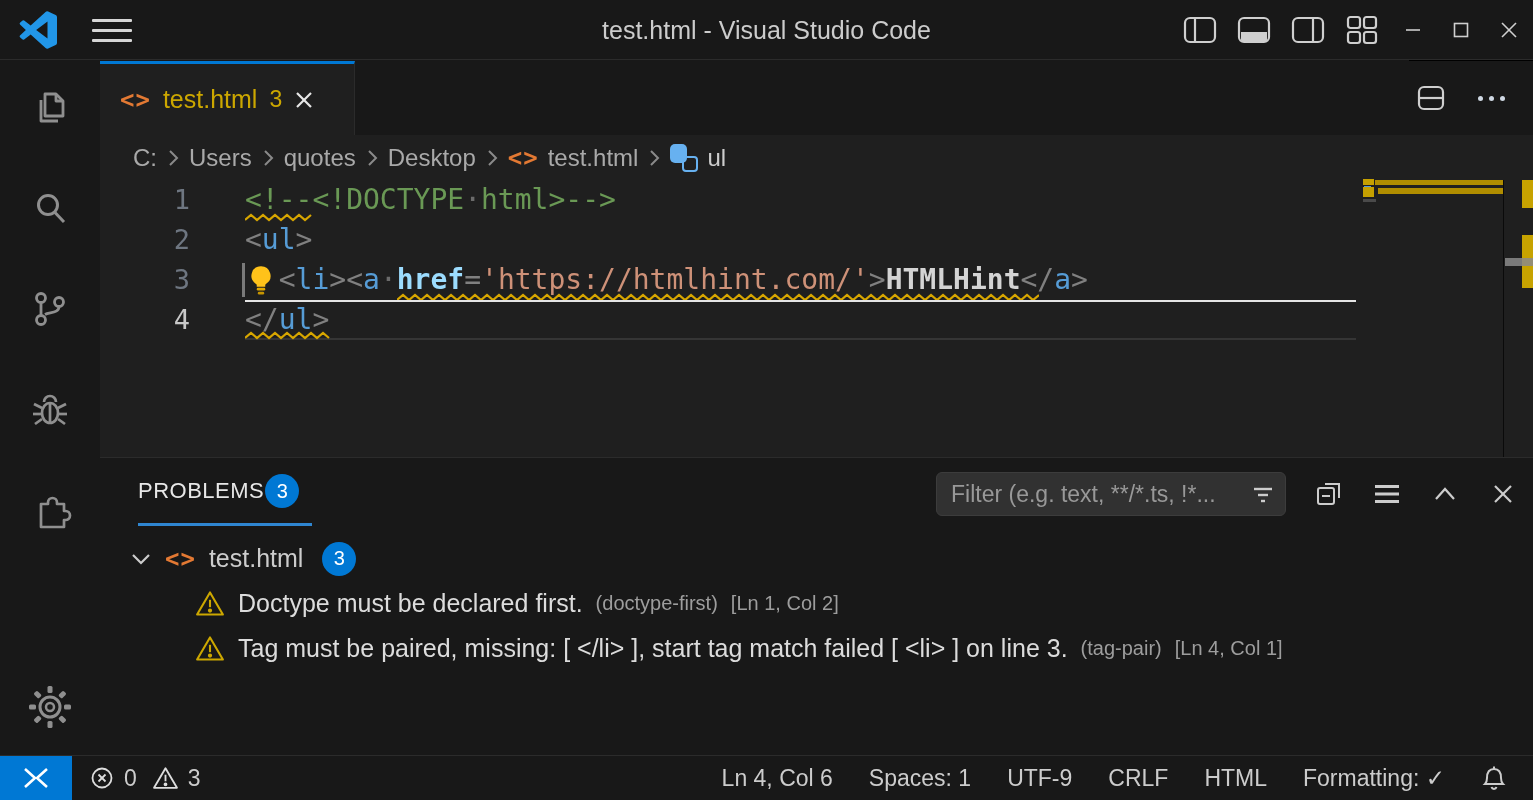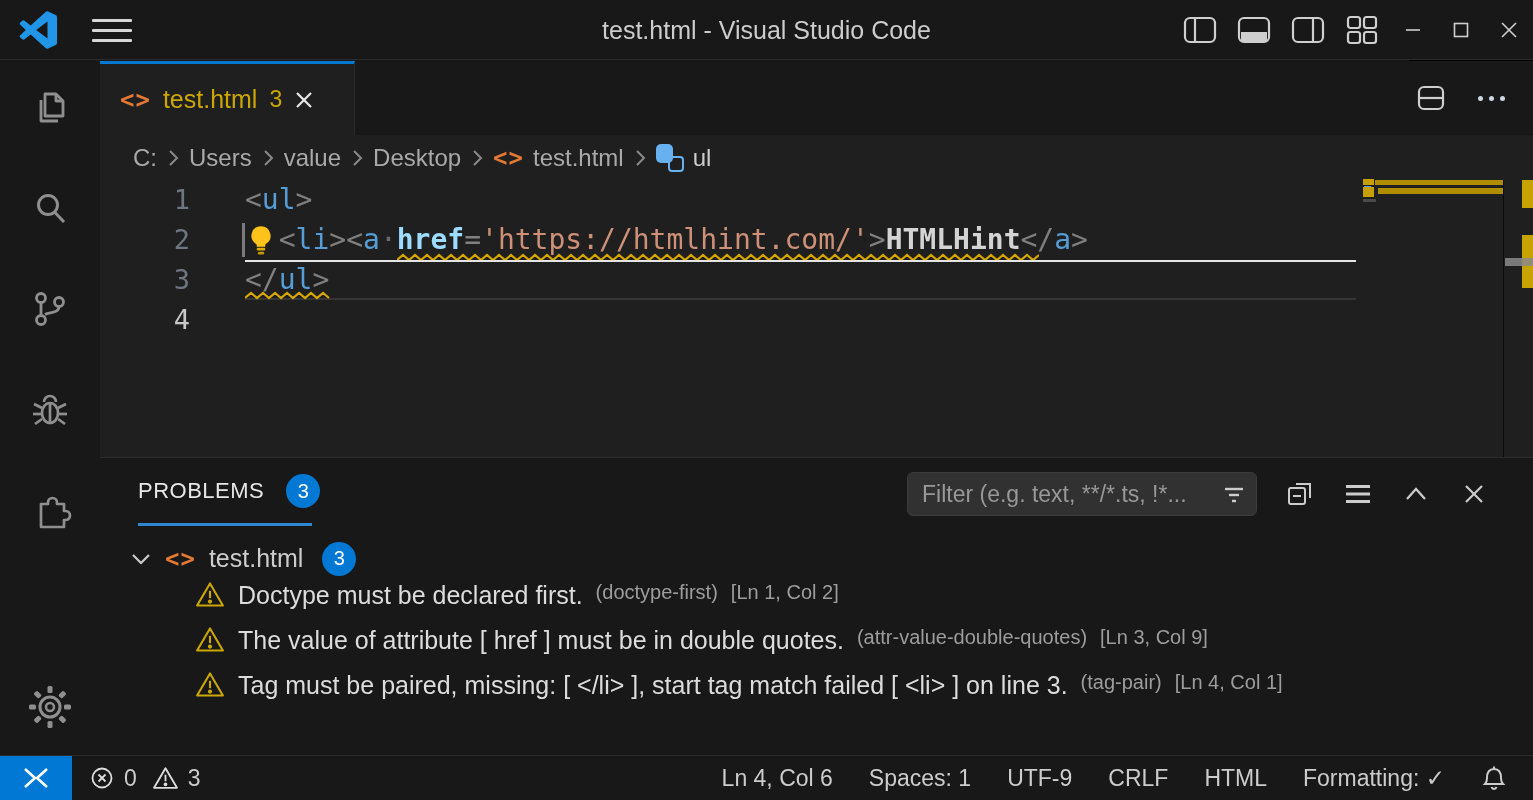--- a/index.html
+++ b/index.html
@@ -75,37 +75,37 @@
   #mm-bar2{left:15px;top:8px;width:125px;height:6px;background:#b08d00;}
   #mm-tick-gray{left:0;top:19px;width:13px;height:3px;background:#4a4a4a;}
   #mm-divider{position:absolute;left:1403px;top:0;width:1px;height:277px;background:#0a0a0a;}
   #ruler{position:absolute;left:1405px;top:0;width:28px;height:277px;}
   #ruler-warn1{position:absolute;left:17px;top:0;width:11px;height:28px;background:#c7a300;}
   #ruler-warn2{position:absolute;left:17px;top:55px;width:11px;height:53px;background:#c7a300;}
   #ruler-cursor{position:absolute;left:0;top:78px;width:28px;height:8px;background:#8b8b8b;opacity:.85;}
 
   
   #panel{position:absolute;left:100px;top:457px;width:1433px;height:298px;background:var(--chrome-bg);border-top:1px solid var(--border-color);}
-  #panel-tab{position:absolute;left:38px;top:16px;display:flex;align-items:center;gap:22px;}
+  #panel-tab{position:absolute;left:38px;top:16px;display:flex;align-items:center;gap:1px;}
   #panel-title{font-size:22px;letter-spacing:.5px;color:#e7e7e7;}
   .badge{min-width:34px;height:34px;border-radius:17px;background:var(--accent-blue);color:#fff;font-size:20px;display:flex;align-items:center;justify-content:center;padding:0 6px;}
   #panel-tab-underline{position:absolute;left:38px;top:65px;width:174px;height:3px;background:#2f86d1;}
-  #panel-actions{position:absolute;right:44px;top:14px;display:flex;align-items:center;gap:28px;}
+  #panel-actions{position:absolute;right:15px;top:14px;display:flex;align-items:center;gap:28px;}
   #filter-box{position:relative;width:350px;height:44px;background:#313131;border:1px solid #3c3c3c;border-radius:6px;display:flex;align-items:center;}
   #filter-input{flex:1;background:transparent;border:none;outline:none;color:#bbb;font-size:23px;padding:0 40px 0 14px;font-family:"Liberation Sans",sans-serif;}
   #filter-input::placeholder{color:#989898;}
   #filter-funnel{position:absolute;right:10px;top:10px;}
   .panel-icon{display:flex;align-items:center;justify-content:center;width:30px;height:30px;}
 
   #file-row{position:absolute;left:0;top:78px;width:1433px;height:45px;display:flex;align-items:center;padding-left:30px;gap:13px;}
   #file-name{font-size:25px;color:var(--text-color);}
   #file-path{font-size:23px;color:var(--dim-text);margin-left:3px;}
   #file-row .badge{margin-left:6px;}
   #problems-list{position:absolute;left:0;top:123px;width:1433px;}
-  .prob-row{height:45px;display:flex;padding-left:95px;gap:13px;white-space:nowrap;}
+  .prob-row{height:45px;display:flex;align-items:center;padding-left:95px;gap:13px;white-space:nowrap;}
   .prob-msg{font-size:25px;color:#dcdcdc;}
   .prob-code,.prob-pos{font-size:20px;color:var(--dim-text);}
 
   
   #statusbar{position:absolute;left:0;top:755px;width:1533px;height:45px;background:var(--chrome-bg);border-top:1px solid var(--border-color);display:flex;align-items:center;color:var(--text-color);font-size:23px;}
   #remote{width:72px;height:100%;background:var(--accent-blue);display:flex;align-items:center;justify-content:center;}
   #diagnostics{display:flex;align-items:center;gap:9px;margin-left:17px;}
   #status-right{margin-left:auto;display:flex;align-items:center;gap:36px;padding-right:26px;}
   .status-item{white-space:nowrap;}
 </style>
@@ -278,21 +278,21 @@
         <svg width="14" height="20">
           <polyline points="4,3 11,10 4,17" fill="none" stroke="#8a8a8a" stroke-width="2"></polyline>
         </svg>
       </span>
     <span class="crumb">Users</span>
     <span class="bc-sep">
         <svg width="14" height="20">
           <polyline points="4,3 11,10 4,17" fill="none" stroke="#8a8a8a" stroke-width="2"></polyline>
         </svg>
       </span>
-    <span class="crumb">value</span>
+    <span class="crumb">quotes</span>
     <span class="bc-sep">
         <svg width="14" height="20">
           <polyline points="4,3 11,10 4,17" fill="none" stroke="#8a8a8a" stroke-width="2"></polyline>
         </svg>
       </span>
     <span class="crumb">Desktop</span>
     <span class="bc-sep">
         <svg width="14" height="20">
           <polyline points="4,3 11,10 4,17" fill="none" stroke="#8a8a8a" stroke-width="2"></polyline>
         </svg>
@@ -312,20 +312,23 @@
   </div>
 
   <div id="codearea">
     <div id="gutter">
         <div class="ln">1</div>
         <div class="ln">2</div>
         <div class="ln">3</div>
         <div class="ln current">4</div>
       </div>
     <div id="code-content">
+        <div class="code-line"><span class="tok comment">&lt;!--&lt;!DOCTYPE</span><span class="tok ws">·</span><span class="tok comment">html&gt;--&gt;</span><span class="squig" style="left: 0px;"><svg width="68" height="9">
+              <polyline points="0,7 6,2 12,7 18,2 24,7 30,2 36,7 42,2 48,7 54,2 60,7 66,2" fill="none" stroke="#d7a600" stroke-width="2.2"></polyline>
+            </svg></span></div>
         <div class="code-line"><span class="tok punct">&lt;</span><span class="tok tag">ul</span><span class="tok punct">&gt;</span></div>
         <div class="code-line"><span class="tok ws">  </span><span class="tok punct">&lt;</span><span class="tok tag">li</span><span class="tok punct">&gt;</span><span class="tok punct">&lt;</span><span class="tok tag">a</span><span class="tok ws">·</span><span class="tok attr">href</span><span class="tok punct">=</span><span class="tok string">'https://htmlhint.com/'</span><span class="tok punct">&gt;</span><span class="tok plain">HTMLHint</span><span class="tok punct">&lt;/</span><span class="tok tag">a</span><span class="tok punct">&gt;</span><span id="cursor"></span><span id="lightbulb"><svg width="28" height="32" viewBox="0 0 26 30">
               <path fill="#ffc21a" d="M13 2a9 9 0 0 0-4.6 16.7c.4.3.6.6.6 1v1.6h8v-1.6c0-.4.2-.7.6-1A9 9 0 0 0 13 2z"></path>
               <rect x="9" y="22.2" width="8" height="2.6" rx="1.2" fill="#e2a900"></rect>
               <rect x="10" y="26" width="6" height="2.6" rx="1.2" fill="#c79500"></rect>
             </svg></span><span class="squig" style="left: 152px;"><svg width="642" height="9">
               <polyline points="0,7 6,2 12,7 18,2 24,7 30,2 36,7 42,2 48,7 54,2 60,7 66,2 72,7 78,2 84,7 90,2 96,7 102,2 108,7 114,2 120,7 126,2 132,7 138,2 144,7 150,2 156,7 162,2 168,7 174,2 180,7 186,2 192,7 198,2 204,7 210,2 216,7 222,2 228,7 234,2 240,7 246,2 252,7 258,2 264,7 270,2 276,7 282,2 288,7 294,2 300,7 306,2 312,7 318,2 324,7 330,2 336,7 342,2 348,7 354,2 360,7 366,2 372,7 378,2 384,7 390,2 396,7 402,2 408,7 414,2 420,7 426,2 432,7 438,2 444,7 450,2 456,7 462,2 468,7 474,2 480,7 486,2 492,7 498,2 504,7 510,2 516,7 522,2 528,7 534,2 540,7 546,2 552,7 558,2 564,7 570,2 576,7 582,2 588,7 594,2 600,7 606,2 612,7 618,2 624,7 630,2 636,7 642,2" fill="none" stroke="#d7a600" stroke-width="2.2"></polyline>
             </svg></span></div>
         <div class="code-line current"><span class="tok punct">&lt;/</span><span class="tok tag">ul</span><span class="tok punct">&gt;</span><span class="squig" style="left: 0px;"><svg width="85" height="9">
               <polyline points="0,7 6,2 12,7 18,2 24,7 30,2 36,7 42,2 48,7 54,2 60,7 66,2 72,7 78,2 84,7" fill="none" stroke="#d7a600" stroke-width="2.2"></polyline>
@@ -415,32 +418,20 @@
           <span class="prob-pos">[Ln 1, Col 2]</span>
         </div>
         <div class="prob-row">
           <span>
             <svg width="30" height="27" viewBox="0 0 24 22" fill="none" stroke="#cca700" stroke-width="1.7" stroke-linejoin="round">
               <path d="M12 2 22.5 20 H1.5 Z"></path>
               <line x1="12" y1="8" x2="12" y2="14"></line>
               <circle cx="12" cy="16.8" r="0.9" fill="#cca700"></circle>
             </svg>
           </span>
-          <span class="prob-msg">The value of attribute [ href ] must be in double quotes.</span>
-          <span class="prob-code">(attr-value-double-quotes)</span>
-          <span class="prob-pos">[Ln 3, Col 9]</span>
-        </div>
-        <div class="prob-row">
-          <span>
-            <svg width="30" height="27" viewBox="0 0 24 22" fill="none" stroke="#cca700" stroke-width="1.7" stroke-linejoin="round">
-              <path d="M12 2 22.5 20 H1.5 Z"></path>
-              <line x1="12" y1="8" x2="12" y2="14"></line>
-              <circle cx="12" cy="16.8" r="0.9" fill="#cca700"></circle>
-            </svg>
-          </span>
           <span class="prob-msg">Tag must be paired, missing: [ &lt;/li&gt; ], start tag match failed [ &lt;li&gt; ] on line 3.</span>
           <span class="prob-code">(tag-pair)</span>
           <span class="prob-pos">[Ln 4, Col 1]</span>
         </div>
       </div>
   </div>
 
   <div id="statusbar">
     <div id="remote">
       <span>

